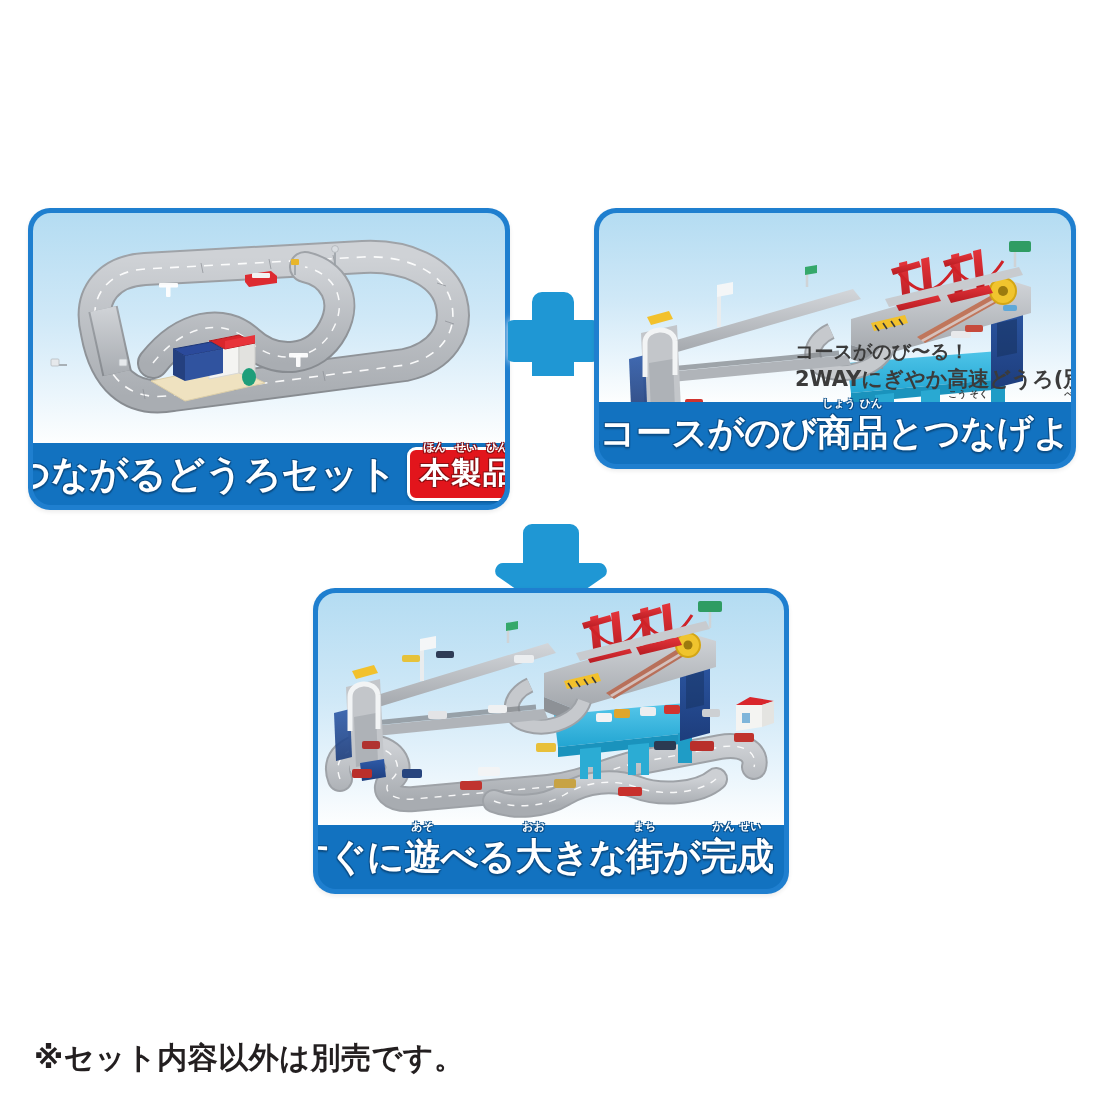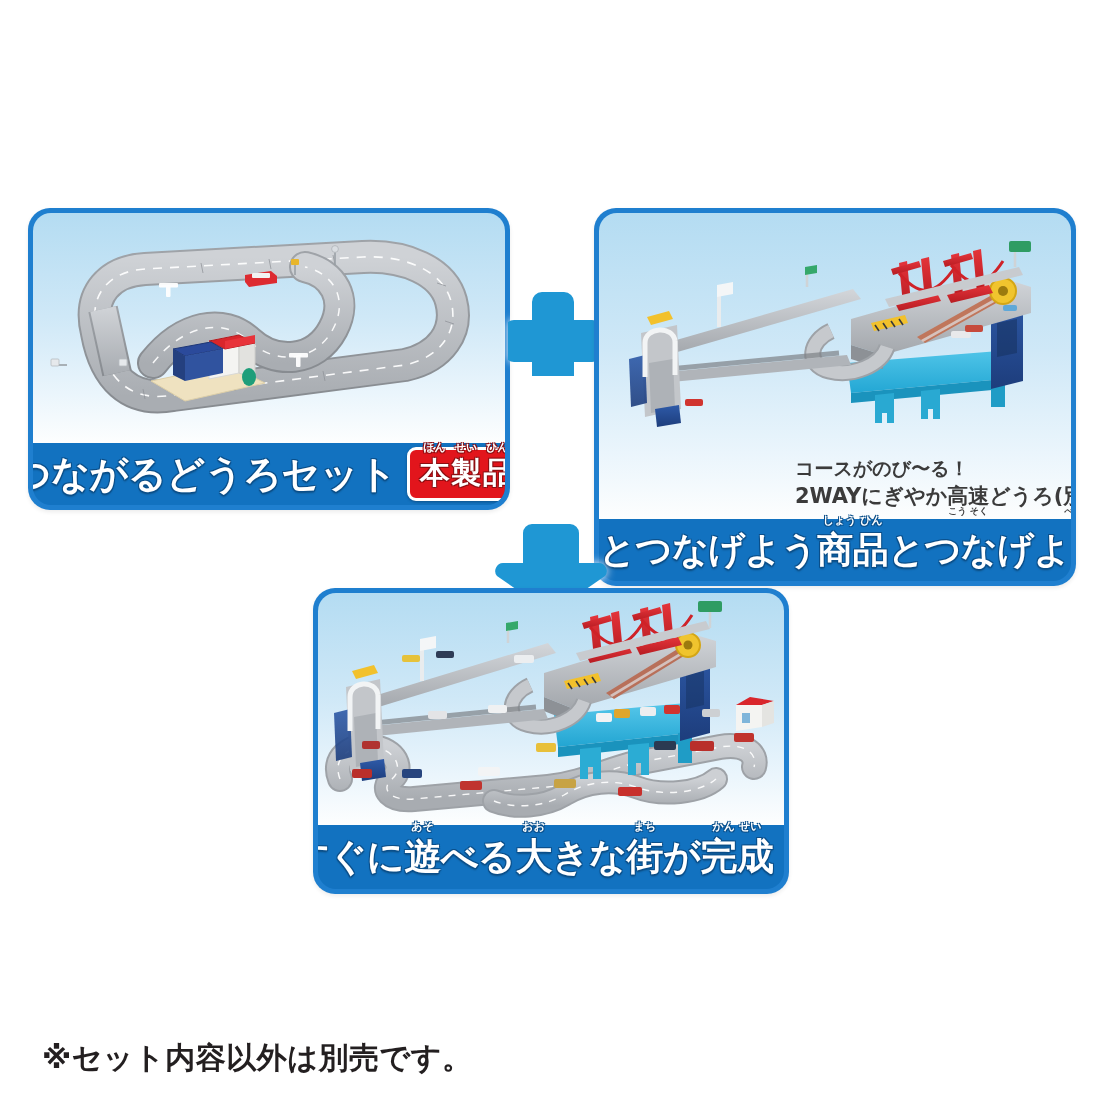--- a/index.html
+++ b/index.html
@@ -241,21 +241,21 @@
   <div class="plus" style="left:508px; top:286px; width:90px; height:90px;">
     <svg viewBox="0 0 90 90" width="90" height="90">
       <path d="M34 6 h22 a10 10 0 0 1 10 10 v18 h18 a10 10 0 0 1 10 10 v-0
                a10 10 0 0 1 0 0 v22 a10 10 0 0 1 -10 10 h-18 v18
                a10 10 0 0 1 -10 10 h-22 a10 10 0 0 1 -10 -10 v-18 h-18
                a10 10 0 0 1 -10 -10 v-22 a10 10 0 0 1 10 -10 h18 v-18
                a10 10 0 0 1 10 -10 z" fill="#1f97d4"></path>
     </svg>
   </div>
 
-  <div class="panel" style="left:594px; top:208px; width:482px; height:378px;">
+  <div class="panel" style="left:594px; top:208px; width:482px; height:261px;">
     <div class="panel-inner">
 
       <div class="photo">
         <svg class="art" viewBox="0 0 472 230" preserveAspectRatio="none">
           <defs>
             <linearGradient id="gry" x1="0" y1="0" x2="0" y2="1">
               <stop offset="0%" stop-color="#d3d6da"></stop>
               <stop offset="100%" stop-color="#a3a7ac"></stop>
             </linearGradient>
             <linearGradient id="cyan" x1="0" y1="0" x2="0" y2="1">
@@ -367,21 +367,21 @@
           </div>
         </div>
       </div>
 
       <div class="caption-bar" style="height:62px;">
         <span class="caption-text" style="font-size:36px;">
           <span class="ruby-wrap">
             <span class="ruby">べつ うり</span>
             <span>別売</span>
           </span><span class="ruby-wrap">
-            <span>とつなげよう</span>
+            <span>コースがのび</span>
           </span><span class="ruby-wrap">
             <span class="ruby">しょう ひん</span>
             <span>商品</span>
           </span><span class="ruby-wrap">
             <span>とつなげよう！</span>
           </span>
         </span>
       </div>
     </div>
   </div>
@@ -564,15 +564,15 @@
             <span class="ruby">かん せい</span>
             <span>完成</span>
           </span><span class="ruby-wrap">
             <span>！</span>
           </span>
         </span>
       </div>
     </div>
   </div>
 
-  <div class="footnote" style="left:42px; top:1038px;">※セット内容以外は別売です。</div>
+  <div class="footnote" style="left:34px; top:1038px;">※セット内容以外は別売です。</div>
 
 </div>
 
 </body></html>

